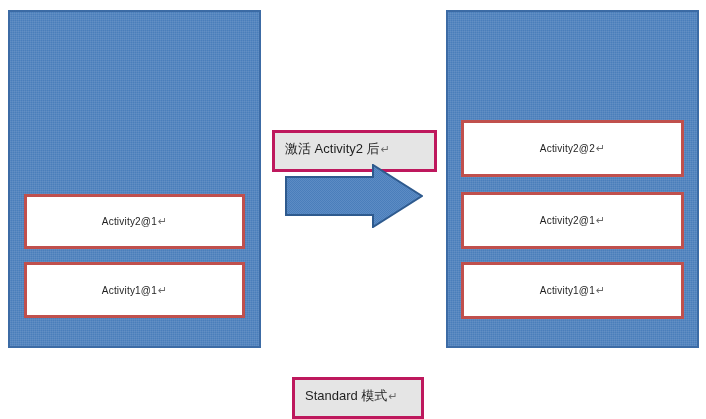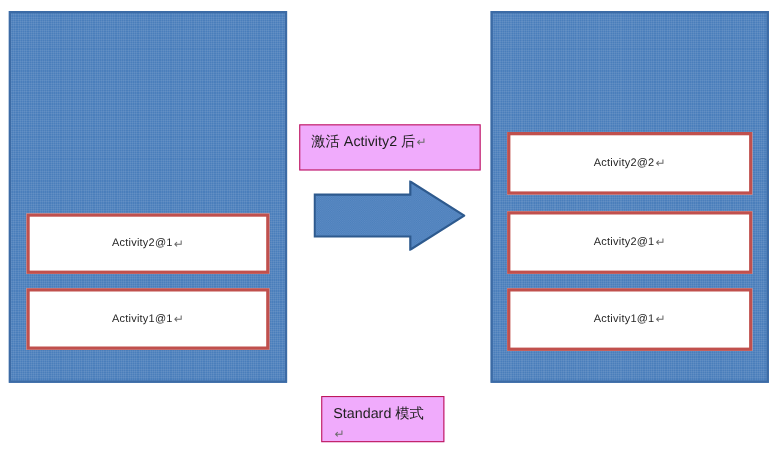--- a/index.html
+++ b/index.html
@@ -65,34 +65,35 @@
   #card-b1 { left: 24px; top: 262px; width: 221px; height: 56px; }
 
   
   #card-a0 { left: 461px; top: 120px; width: 223px; height: 57px; }
   #card-a1 { left: 461px; top: 192px; width: 223px; height: 57px; }
   #card-a2 { left: 461px; top: 262px; width: 223px; height: 57px; }
 
   
   .callout {
     position: absolute;
-    background: #f0abfc;
-    border: 1px solid #be185d;
+    background: #e5e5e5;
+    border: 3px solid #be185d;
     box-sizing: border-box;
     padding: 6px 10px 0 10px;
+    margin-top: 17px;
   }
   .callout .callout-label {
     font-size: 13px;
     color: #1f1f1f;
     white-space: nowrap;
     line-height: 18px;
     font-family: "Liberation Sans", "DejaVu Sans", sans-serif;
   }
   #callout-transition { left: 272px; top: 113px; width: 165px; height: 42px; }
-  #callout-mode       { left: 292px; top: 360px; width: 112px; height: 42px; }
+  #callout-mode       { left: 292px; top: 360px; width: 132px; height: 42px; }
 
   
   #arrow-transition {
     position: absolute;
     left: 285px;
     top: 164px;
     width: 138px;
     height: 64px;
   }
 </style>

